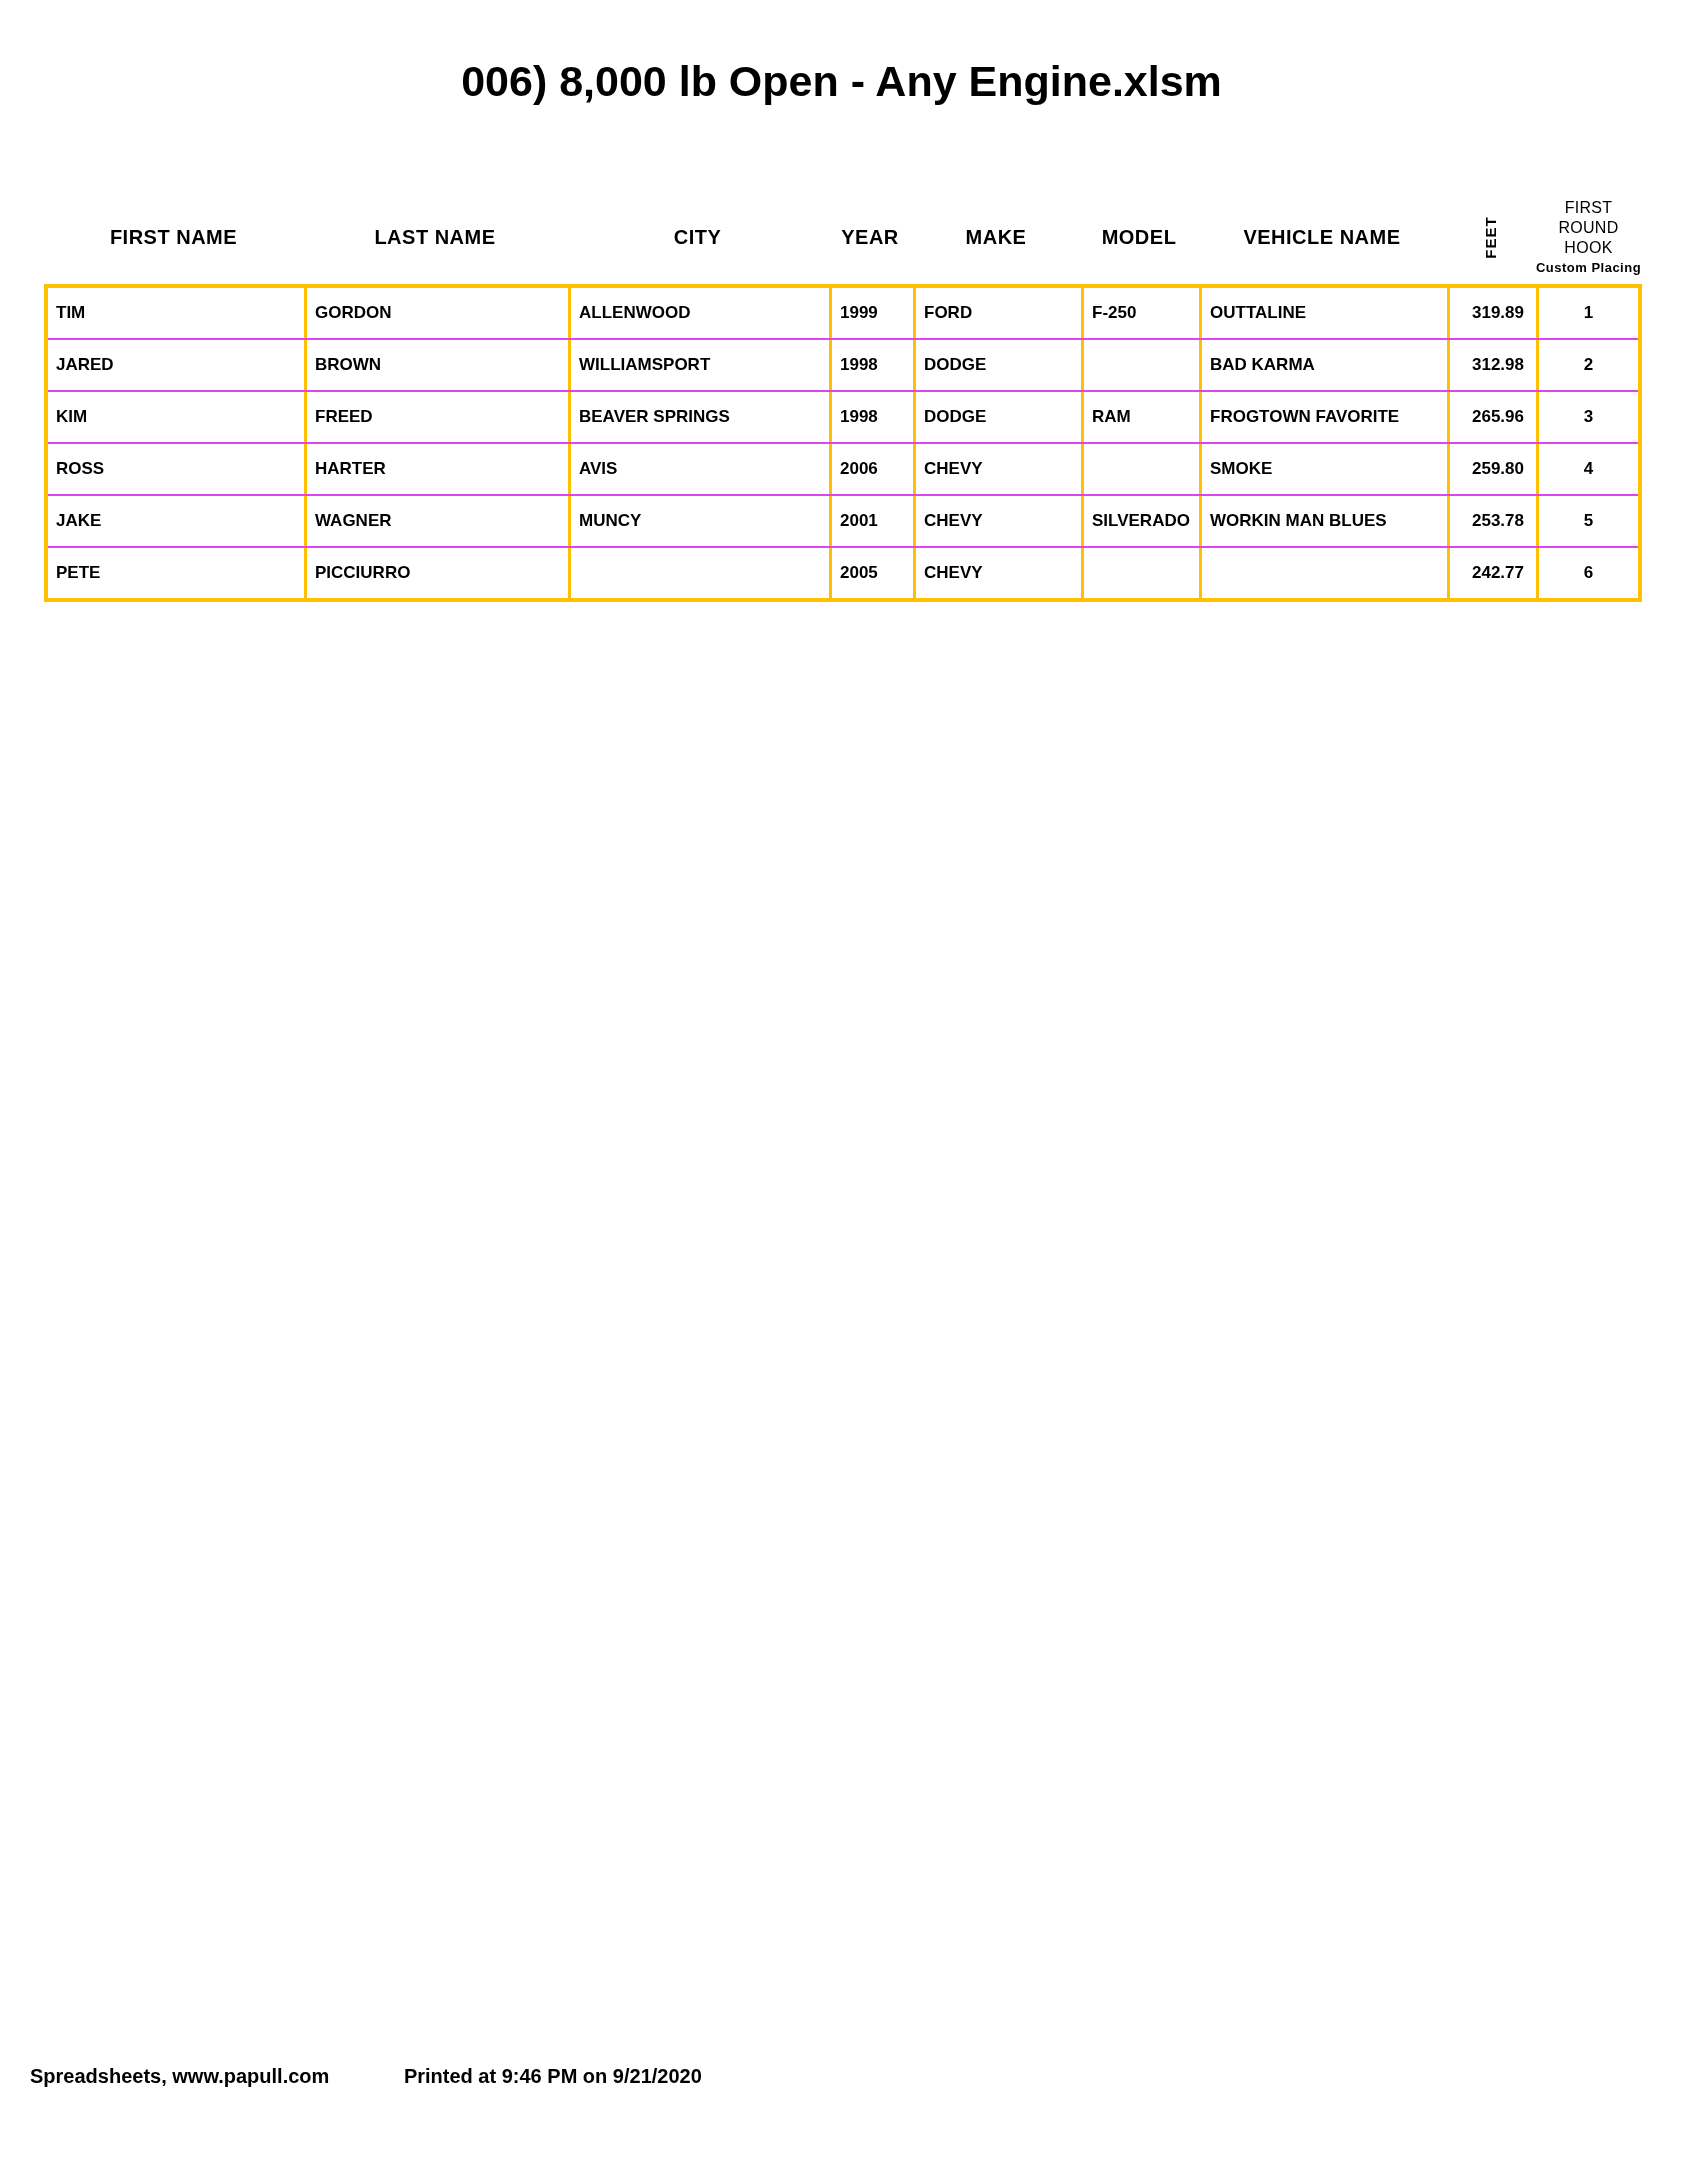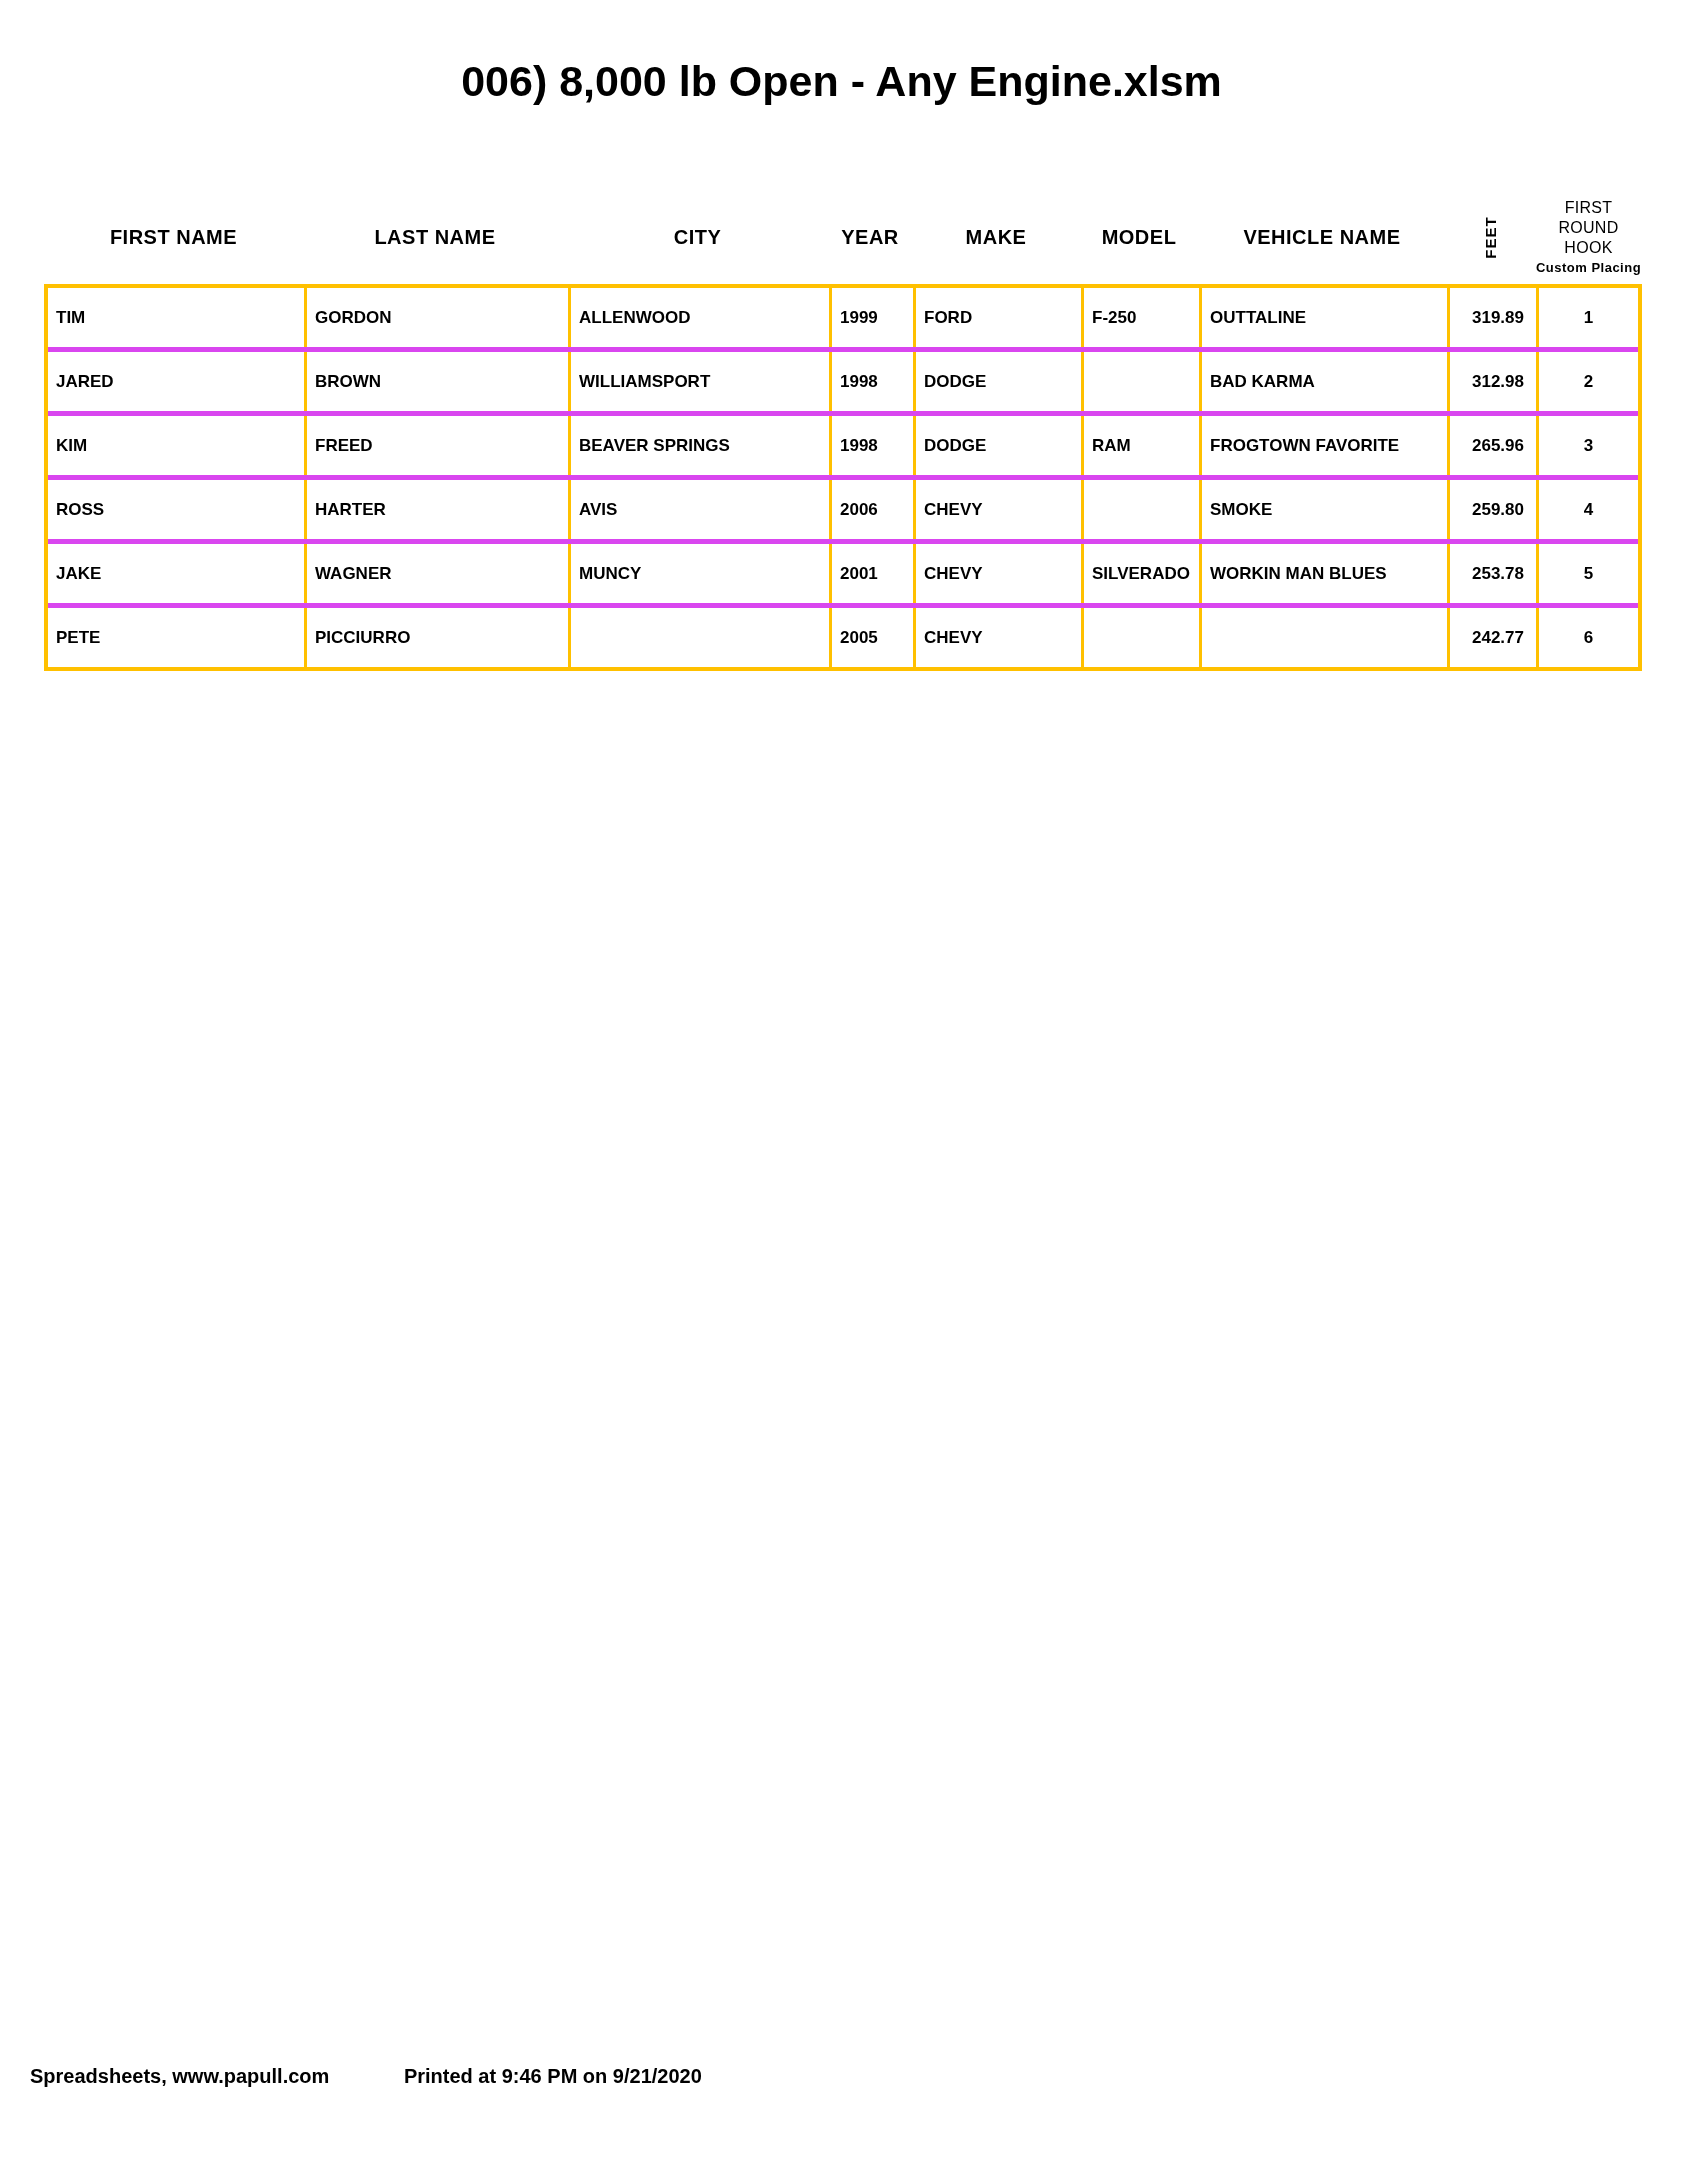--- a/index.html
+++ b/index.html
@@ -33,24 +33,24 @@
   .hook-header-cell{line-height:1.25;}
   .hook-line-small{font-size:16px;font-weight:normal;letter-spacing:0.3px;}
   .hook-line-final{font-size:13px;font-weight:bold;margin-top:2px;}
 
   .grid{
     margin-top:20px;
     border:4px solid #FFC000;
     box-sizing:border-box;width:1598px;
   }
   .data-row{
-    display:flex;height:59px;align-items:stretch;
+    display:flex;height:50px;align-items:stretch;
     font-size:17px;font-weight:bold;
   }
-  .data-row + .data-row{border-top:5px solid #d946ef;}
+  .data-row + .data-row{border-top:2px solid #d946ef;}
   .cell{
     box-sizing:border-box;display:flex;align-items:center;
     border-right:3px solid #FFC000;
     padding-left:8px;overflow:hidden;white-space:nowrap;
   }
   .cell:last-child{border-right:none;}
   .cell.year{}
   .cell.feet{justify-content:flex-end;padding-right:12px;padding-left:0;}
   .cell.place{justify-content:center;padding-left:0;}
 

